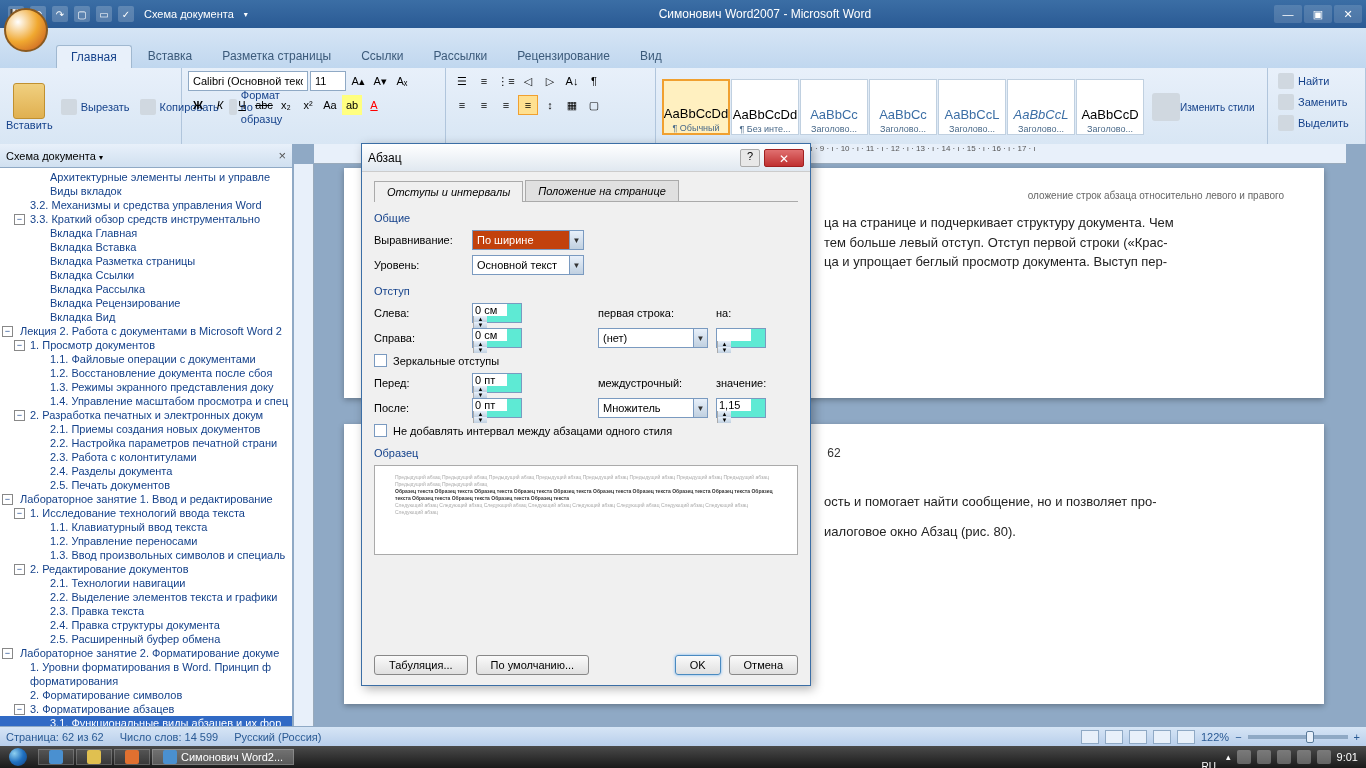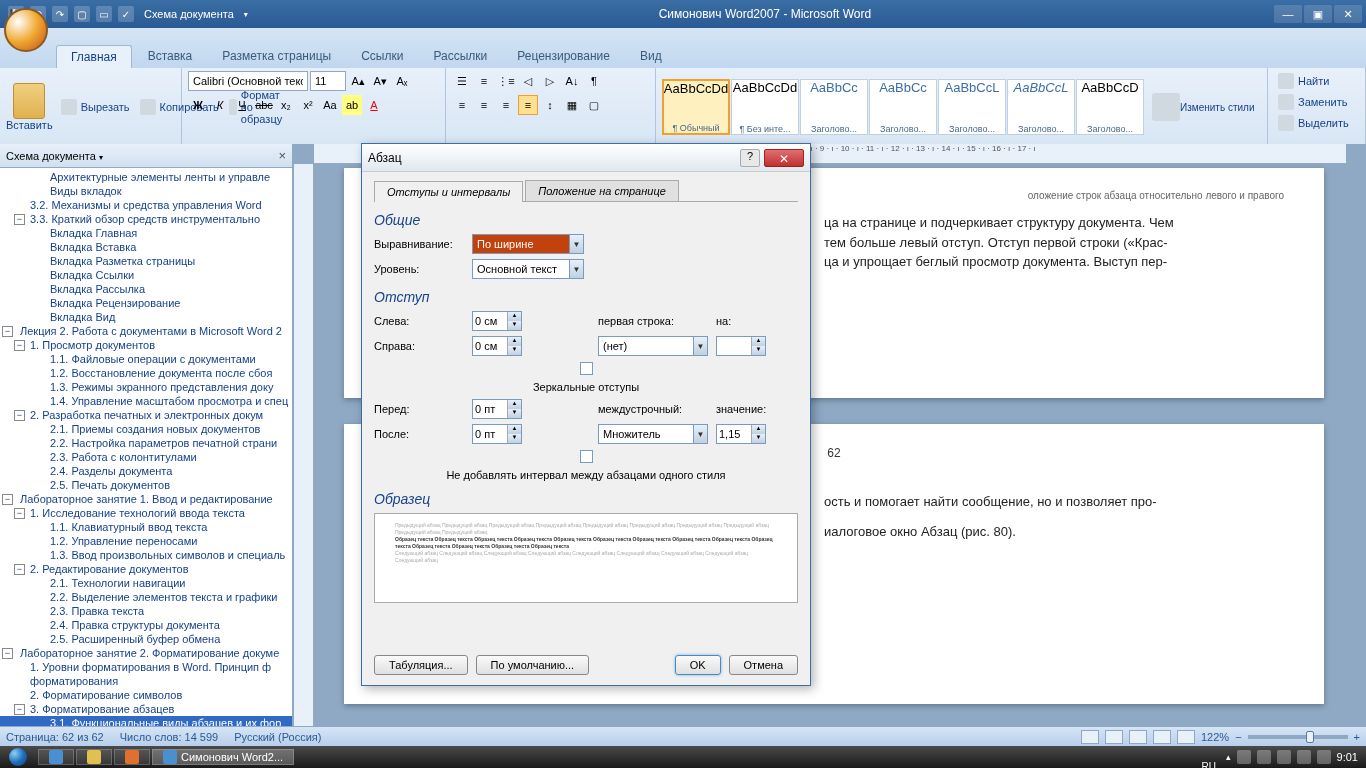--- a/index.html
+++ b/index.html
@@ -26,21 +26,21 @@
 .ribbon-group { border-right: 1px solid #b0c5dc; padding: 3px 6px; display: flex; flex-direction: column; }
 .rg-body { flex: 1; display: flex; gap: 4px; align-items: center; }
 .rg-label { font-size: 10px; text-align: center; color: #4a6a8a; padding: 1px 0; }
 .rbtn { font-size: 11px; color: #15428b; padding: 2px 4px; cursor: pointer; display:flex; align-items:center; gap:4px; }
 .rbtn-icon { width:16px; height:16px; background:#d0d8e0; border-radius:2px; display:inline-block; }
 .icon-row { display: flex; gap: 2px; }
 .ricon { width: 20px; height: 20px; border: 1px solid transparent; display:flex; align-items:center; justify-content:center; cursor:pointer; font-size:11px; }
 .ricon.active { border:1px solid #f0a030; background:#ffe090; }
 .font-combo { height: 20px; border: 1px solid #8fa9c5; background: white; font-size: 11px; padding: 0 4px; }
 .style-gallery { display: flex; gap: 1px; align-items:center; }
-.style-item { width: 68px; height: 56px; border: 1px solid #c0d0e0; background: white; display: flex; flex-direction: column; align-items: center; justify-content: space-between; font-size: 9px; cursor:pointer; overflow:hidden; }
+.style-item { width: 68px; height: 56px; border: 1px solid #c0d0e0; background: white; display: flex; flex-direction: column; align-items: center; justify-content: flex-end; font-size: 9px; cursor:pointer; overflow:hidden; }
 .style-item.active { border: 2px solid #f0a030; background: #fff0c0; }
 .style-preview { font-size: 13px; }
 .style-name { color: #4a6a8a; margin-top: 2px; font-size:9px; white-space:nowrap; }
 
 
 .workspace { position: absolute; top: 144px; bottom: 42px; left: 0; right: 0; display: flex; }
 .docmap { width: 294px; background: white; border-right: 2px solid #8fa9c5; display: flex; flex-direction: column; }
 .docmap-header { height: 24px; background: linear-gradient(#e8f0fa,#d0e0f0); border-bottom: 1px solid #8fa9c5; display: flex; align-items: center; padding: 0 6px; font-size: 11px; justify-content:space-between; }
 .dm-close { cursor:pointer; font-size:13px; color:#555; }
 .docmap-tree { flex: 1; overflow: auto; font-size: 11px; padding: 2px 0; }
@@ -62,32 +62,32 @@
 
 .dialog { position: absolute; left: 361px; top: 143px; width: 450px; height: 543px; background: #f0f0f0; border: 1px solid #3b6ea5; box-shadow: 3px 3px 10px rgba(0,0,0,0.3); z-index: 100; }
 .dlg-title { height: 28px; background: linear-gradient(#fff,#e0e8f0); display: flex; align-items: center; padding: 0 6px; font-size: 12px; border-bottom:1px solid #ccc; }
 .dlg-title-text { flex: 1; }
 .dlg-help { width: 20px; height: 18px; border:1px solid #aaa; border-radius:2px; text-align:center; font-size:11px; margin-right:4px; cursor:pointer; background:#e8e8e8; }
 .dlg-close { width: 40px; height: 18px; background: linear-gradient(#e07070,#c03030); color: white; border-radius: 2px; text-align: center; cursor: pointer; font-size:12px; line-height:18px; border:1px solid #a02020; }
 .dlg-body { padding: 8px 12px; }
 .dlg-tabs { display: flex; border-bottom: 1px solid #aaa; margin-bottom: 8px; font-style: italic; }
 .dlg-tab { padding: 4px 12px; font-size: 11px; border: 1px solid #aaa; border-bottom: none; background: #e0e0e0; cursor: pointer; margin-right:2px; }
 .dlg-tab.active { background: #f0f0f0; position:relative; top:1px; }
-.fieldset-label { font-size: 14px; color: #15428b; margin: 10px 0 6px 0; font-style: italic; }
+.fieldset-label { font-size: 11px; color: #15428b; margin: 10px 0 6px 0; }
 .field-row { display: flex; align-items: center; margin: 5px 0; font-size: 11px; gap: 8px; }
 .field-row label { width: 90px; }
 .field-row label.mid { width:110px; }
 .combo { height: 20px; border: 1px solid #7a9ac0; background: white; font-size: 11px; padding: 0 4px; display:flex; align-items:center; justify-content:space-between; cursor:pointer; }
 .combo.sel { background:#c2410c; color:white; }
 .combo-arrow { width:14px; background:linear-gradient(#e8f0fa,#c0d0e0); border-left:1px solid #7a9ac0; text-align:center; font-size:8px; color:#333; margin-right:-4px; height:100%; display:flex; align-items:center; justify-content:center; }
-.spinner { width:50px; height:20px; border:1px solid #7a9ac0; background:#5eead4; display:flex; }
+.spinner { width:50px; height:20px; border:1px solid #7a9ac0; background:#5eead4; display:flex;flex-direction:column; }
 .spinner input { border:none; width:34px; font-size:11px; padding:0 2px; outline:none; }
 .spin-btns { width:14px; display:flex; flex-direction:column; border-left:1px solid #aaa; }
 .spin-btn { flex:1; background:linear-gradient(#e8f0fa,#c0d0e0); font-size:6px; text-align:center; cursor:pointer; }
-.checkbox-row { display:flex; align-items:center; gap:6px; font-size:11px; margin:6px 0;flex-direction:column; }
+.checkbox-row { display:flex; align-items:center; gap:6px; font-size:11px; margin:6px 0; }
 .checkbox { width:13px; height:13px; border:1px solid #7a9ac0; background:white; cursor:pointer; }
 .preview-box { border:1px solid #aaa; height:90px; background:white; margin-top:4px; padding:8px 20px; font-size:5px; color:#aaa; line-height:1.4; overflow:hidden; }
 .preview-box .dark { color:#333; font-weight:bold; }
 .dlg-buttons { position:absolute; bottom:10px; left:12px; right:12px; display:flex; gap:8px; align-items:center; }
 .dlg-btn { padding: 3px 14px; font-size: 11px; border: 1px solid #888; background: linear-gradient(#fafafa,#e0e0e0); border-radius: 3px; cursor: pointer; }
 .dlg-btn.primary { border:1px solid #4a8ac0; box-shadow:0 0 3px #6ab0f0; }
 
 
 .statusbar { position: absolute; bottom: 22px; left: 0; right: 0; height: 20px; background: linear-gradient(#d6e5f5,#b8ceeb); display: flex; align-items: center; font-size: 11px; color: #2a5a94; padding: 0 6px; gap:16px; border-top:1px solid #8fa9c5; }
 .status-right { margin-left:auto; display:flex; align-items:center; gap:6px; }

